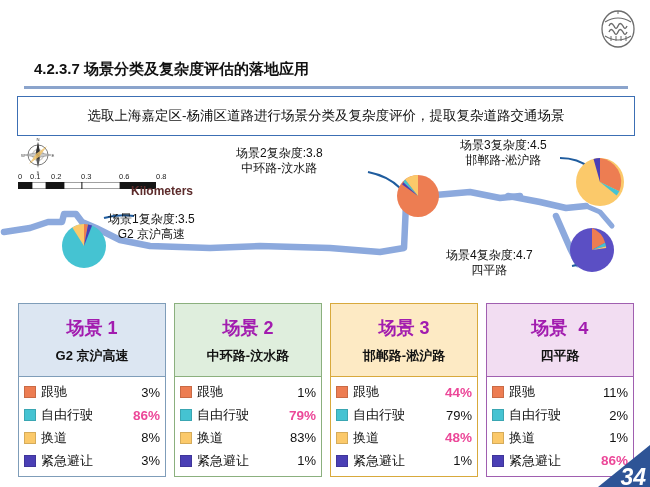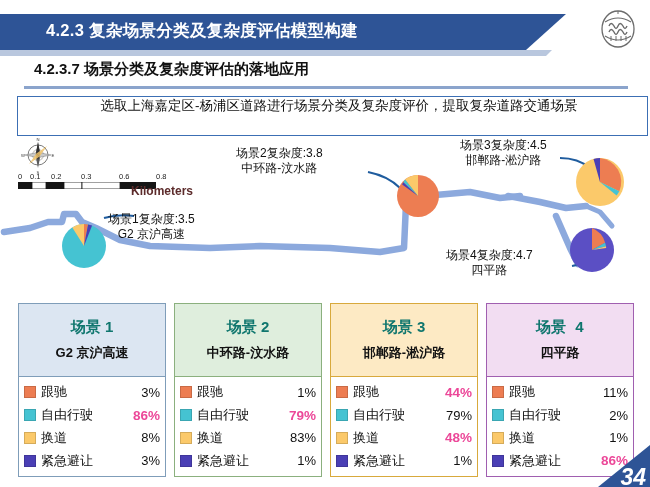--- a/index.html
+++ b/index.html
@@ -39,21 +39,21 @@
   }
   .sub-rule{
     position:absolute;left:24px;top:86px;width:604px;height:3px;
     background:#8ba4cc;
   }
 
   
   .callout{
     position:absolute;left:17px;top:96px;width:616px;height:38px;
     border:1.6px solid #3c6fb4;background:#ffffff;
-    display:flex;align-items:flex-start;justify-content:center;padding-left:13px;
+    display:flex;align-items:center;justify-content:center;
   }
   .callout-text{font-size:13.5px;color:#111;white-space:nowrap;}
 
   
   .map{position:absolute;left:0;top:136px;width:650px;height:166px;}
   .map svg{position:absolute;left:0;top:0;}
 
   .scale-lbls{
     position:absolute;left:18px;top:36px;width:200px;height:12px;
     font-size:7.5px;color:#1a1a1a;
@@ -70,21 +70,21 @@
 
   
   .cards{position:absolute;left:18px;top:303px;width:616px;height:174px;
          display:flex;gap:8px;}
   .card{width:148px;display:flex;flex-direction:column;}
   .card-head{
     height:72px;border:1.3px solid #999;
     display:flex;flex-direction:column;align-items:center;justify-content:center;
     gap:7px;
   }
-  .card-head .t1{font-size:15px;font-weight:bold;color:#0f766e;}
+  .card-head .t1{font-size:18px;font-weight:bold;color:#a21caf;}
   .card-head .t2{font-size:13px;font-weight:bold;color:#111;white-space:nowrap;}
   .card-body{
     flex:1;border:1.3px solid #999;border-top:none;background:#fff;
     padding:4px 5px 4px 5px;display:flex;flex-direction:column;justify-content:space-around;
   }
   .row{display:flex;align-items:center;height:22px;}
   .swatch{width:10px;height:10px;margin-right:5px;flex:0 0 auto;border:.5px solid rgba(0,0,0,.15);}
   .rlabel{font-size:13px;color:#111;font-weight:normal;white-space:nowrap;}
   .rval{margin-left:auto;font-size:13px;color:#111;white-space:nowrap;}
   .rval.hi{color:#ec4899;font-weight:bold;font-size:13.5px;}
@@ -98,25 +98,20 @@
   .pagenum{
     position:absolute;right:4px;bottom:-4px;
     color:#ffffff;font-size:23px;font-weight:bold;font-style:italic;
   }
 </style>
 </head>
 <body>
 
 <div class="slide">
 
-  <div class="hdr-wrap">
-    <div class="hdr-band-shadow"></div>
-    <div class="hdr-band"></div>
-    <div class="hdr-title">4.2.3 复杂场景分类及复杂度评估模型构建</div>
-  </div>
 
   <div class="logo">
     <svg width="42" height="42" viewBox="0 0 42 42">
       <ellipse cx="21" cy="21" rx="16" ry="18" fill="none" stroke="#6b6b6b" stroke-width="1.3"></ellipse>
       <path d="M8 14 Q21 6 34 14" fill="none" stroke="#6b6b6b" stroke-width="1.1"></path>
       <path d="M8 28 Q21 36 34 28" fill="none" stroke="#6b6b6b" stroke-width="1.1"></path>
       <path d="M12 18 q2 -5 5 0 q2 5 4 0 q2 -5 5 0 q2 5 4 0" fill="none" stroke="#6b6b6b" stroke-width="1.4"></path>
       <path d="M12 24 q2 -5 5 0 q2 5 4 0 q2 -5 5 0 q2 5 4 0" fill="none" stroke="#6b6b6b" stroke-width="1.4"></path>
       <path d="M14 28 l0 5 M19 28 l0 5 M24 28 l0 5 M29 28 l0 5" stroke="#6b6b6b" stroke-width="1"></path>
       <path d="M21 6 l0 -3" stroke="#6b6b6b" stroke-width="1"></path>

